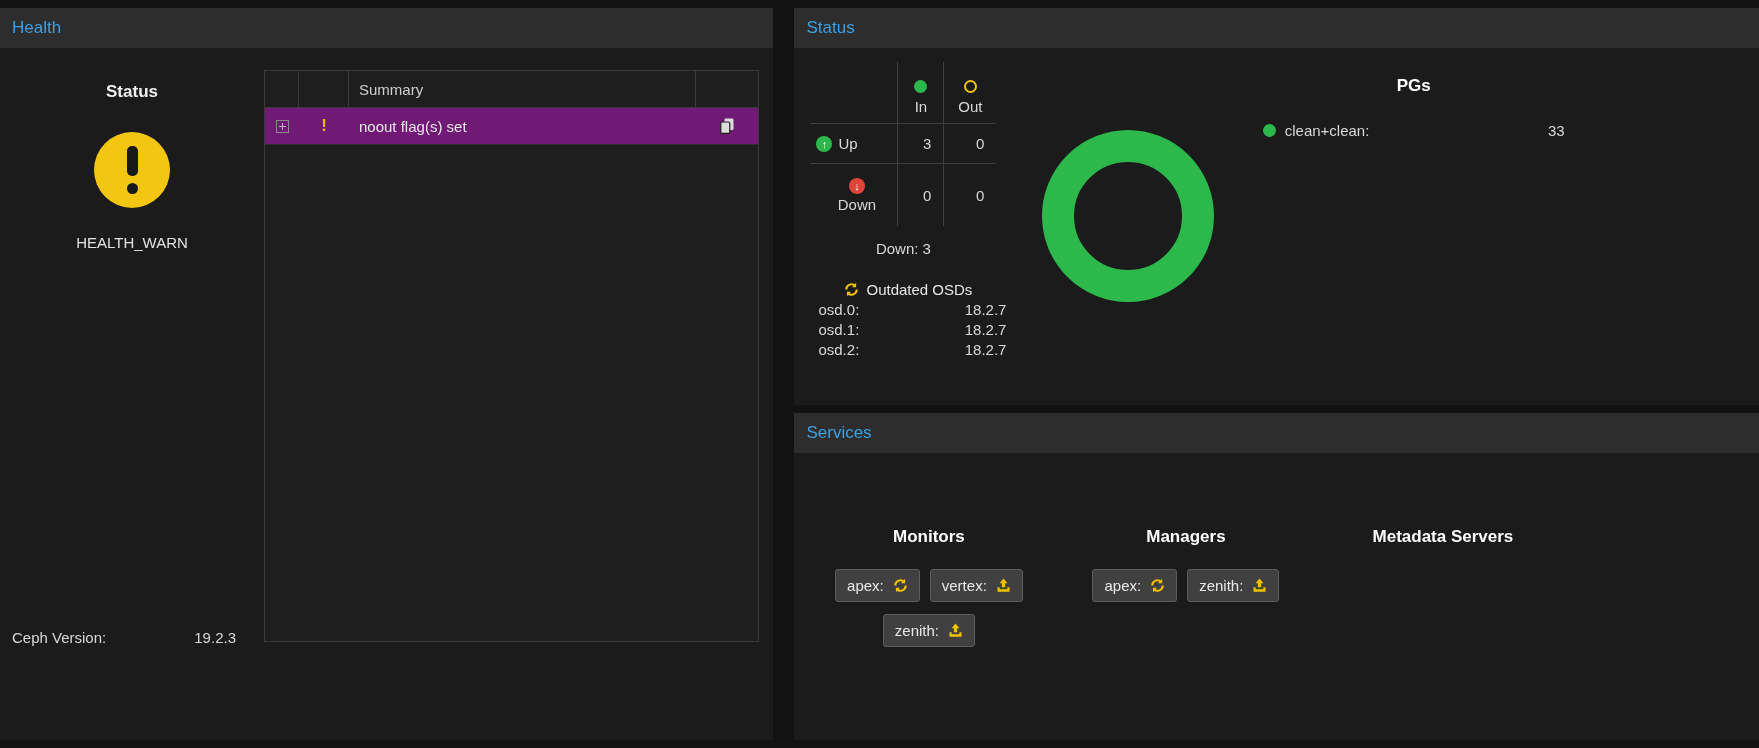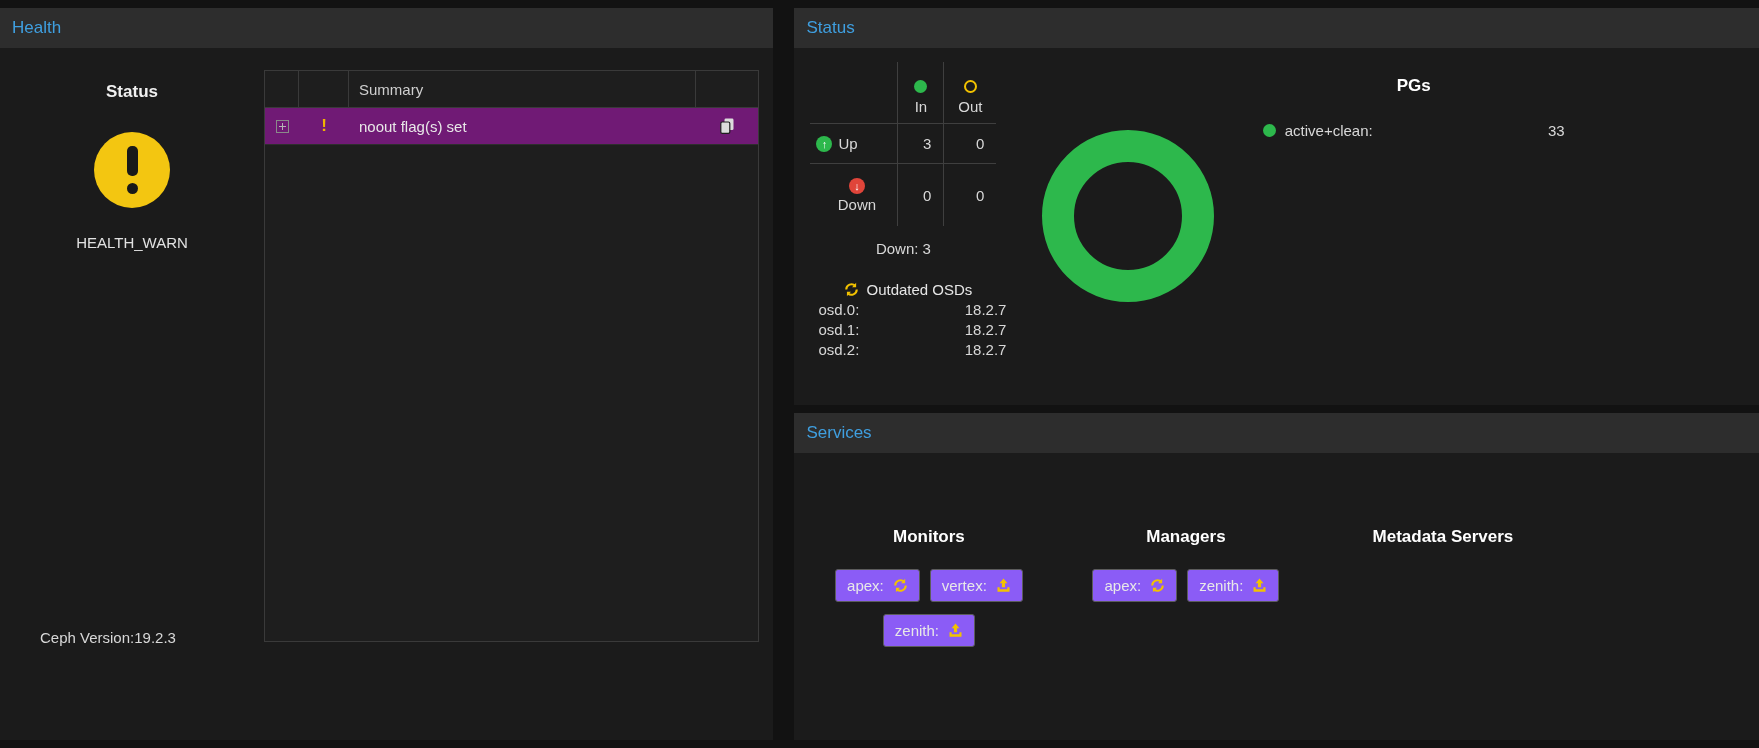--- a/index.html
+++ b/index.html
@@ -34,21 +34,21 @@
   .status-col{width:264px;display:flex;flex-direction:column;padding-top:34px;}
   .status-heading{text-align:center;font-weight:bold;font-size:17px;color:var(--text-bright);}
   .warn-circle{
     width:76px;height:76px;border-radius:50%;background:#f3c611;
     margin:30px auto 0;display:flex;flex-direction:column;
     align-items:center;justify-content:center;gap:7px;
   }
   .warn-bar{width:11px;height:30px;background:#191919;border-radius:5px;}
   .warn-dot{width:11px;height:11px;background:#191919;border-radius:50%;}
   .health-warn{text-align:center;margin-top:26px;font-size:15px;color:#e2e2e2;}
-  .version-row{margin-top:auto;display:flex;justify-content:flex-start;padding:0 28px 94px 12px;margin-left:28px;}
+  .version-row{margin-top:auto;display:flex;justify-content:space-between;padding:0 28px 94px 12px;}
   
   .table-wrap{flex:1;margin:22px 14px 98px 0;border:1px solid var(--border);display:flex;flex-direction:column;background:#1e1e1e;}
   .t-header,.t-row{display:grid;grid-template-columns:34px 50px 1fr 62px;height:37px;flex:0 0 37px;}
   .t-header{border-bottom:1px solid var(--border);color:#cfcfcf;}
   .t-header .cell{display:flex;align-items:center;border-right:1px solid var(--border);padding-left:10px;}
   .t-header .cell:last-child{border-right:none;}
   .t-row{background:#701a75;border-bottom:1px solid #2e2e2e;}
   .t-row .cell{display:flex;align-items:center;justify-content:center;}
   .t-row .cell.text-cell{justify-content:flex-start;padding-left:10px;color:#e8e8e8;}
   .expand-box{width:13px;height:13px;border:1px solid #8a8a8a;position:relative;cursor:pointer;}
@@ -93,21 +93,21 @@
   .legend-label{flex:1;}
   .legend-value{text-align:center;}
   
   .services-panel{flex:1;}
   .services-body{flex:1;display:flex;align-items:flex-start;padding:26px 0 0 6px;margin-top:48px;}
   .svc-col{width:257px;display:flex;flex-direction:column;align-items:center;}
   .svc-title{font-size:17px;font-weight:bold;color:#fff;margin-bottom:22px;text-align:center;}
   .badges{display:flex;flex-wrap:wrap;justify-content:center;gap:12px 10px;max-width:242px;}
   .badge{
     display:inline-flex;align-items:center;gap:9px;padding:7px 11px;
-    border:1px solid #5c5c5c;border-radius:3px;background:#8b5cf6;
+    border:1px solid #5c5c5c;border-radius:3px;background:#404040;
     font-size:15px;color:#e8e8e8;cursor:pointer;
   }
   .icon-svg{display:block;flex:0 0 auto;}
 </style>
 </head>
 <body>
 
 <svg width="0" height="0" style="position:absolute">
   <defs>
     <g id="ico-refresh">
@@ -241,21 +241,21 @@
         <div class="donut-wrap">
           <svg width="172" height="172" viewBox="0 0 172 172">
             <circle cx="86" cy="86" r="70" fill="none" stroke-width="32" stroke="#2db84c"></circle>
           </svg>
         </div>
 
         <div class="pgs-col">
           <div class="pgs-title">PGs</div>
           <div class="legend">
             <span class="dot"></span>
-            <span class="legend-label">active+clean:</span>
+            <span class="legend-label">clean+clean:</span>
             <span class="legend-value">33</span>
           </div>
         </div>
 
       </div>
     </section>
 
     <section class="panel services-panel">
       <div class="panel-header">
         <span>Services</span>

